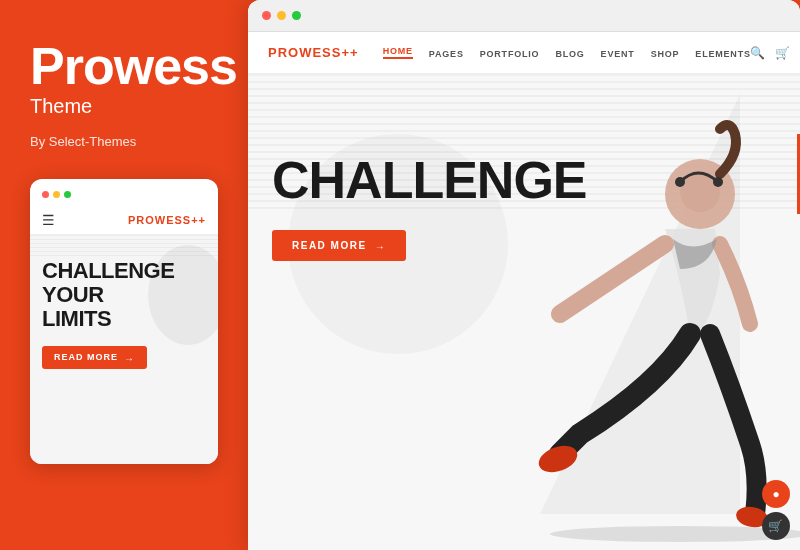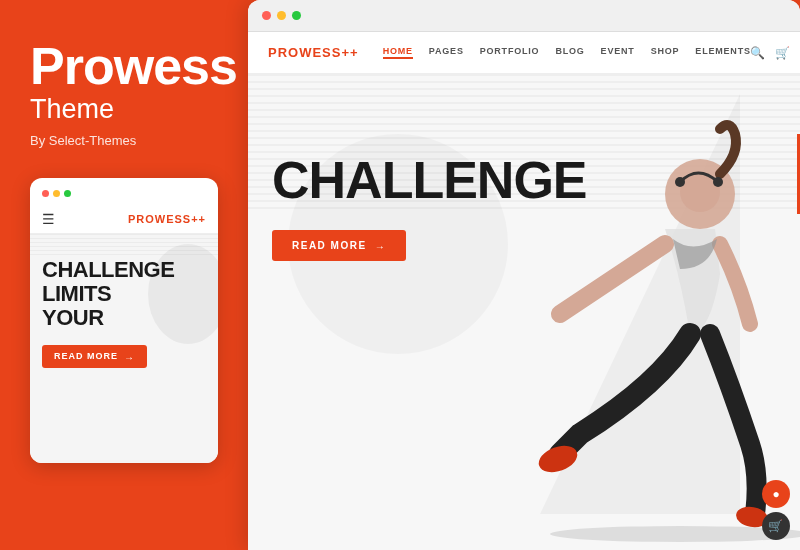--- a/index.html
+++ b/index.html
@@ -18,31 +18,31 @@
 
     .theme-title {
       font-size: 52px;
       font-weight: 900;
       color: #fff;
       line-height: 1;
       letter-spacing: -1px;
     }
 
     .theme-subtitle {
-      font-size: 27px;
+      font-size: 20px;
       font-weight: 400;
       color: #fff;
       margin-top: 4px;
       line-height: 1;
     }
 
     .theme-by {
       font-size: 13px;
       color: rgba(255,255,255,0.85);
-      margin-top: 10px;
+      margin-top: 18px;
     }
 
     
     .mobile-mockup {
       margin-top: 30px;
       background: #fff;
       border-radius: 12px;
       padding: 12px 0 0 0;
       width: 188px;
       height: 285px;
@@ -206,21 +206,21 @@
     }
 
     .site-logo span {
       color: #e8431a;
     }
 
     .site-nav-items {
       display: flex;
       gap: 16px;
       flex: 1;
-      align-items: flex-start;
+      align-items: flex-end;
     }
 
     .site-nav-item {
       font-size: 9px;
       font-weight: 700;
       letter-spacing: 0.8px;
       text-transform: uppercase;
       color: #555;
       cursor: pointer;
     }
@@ -392,22 +392,22 @@
         <div class="mobile-hero-line"></div>
         <div class="mobile-hero-line"></div>
         <div class="mobile-hero-line"></div>
         <div class="mobile-hero-line"></div>
         <div class="mobile-hero-line"></div>
         <div class="mobile-hero-line"></div>
       </div>
       <div class="mobile-bg-shape"></div>
       <div class="mobile-hero-title">
         <div>CHALLENGE</div>
+        <div>YOUR</div>
         <div>LIMITS</div>
-        <div>YOUR</div>
       </div>
       <div class="mobile-read-more">
         <span>READ MORE</span>
         <span class="mobile-read-more-arrow">→</span>
       </div>
     </div>
   </div>
 </div>
 
 <div class="right-panel">

